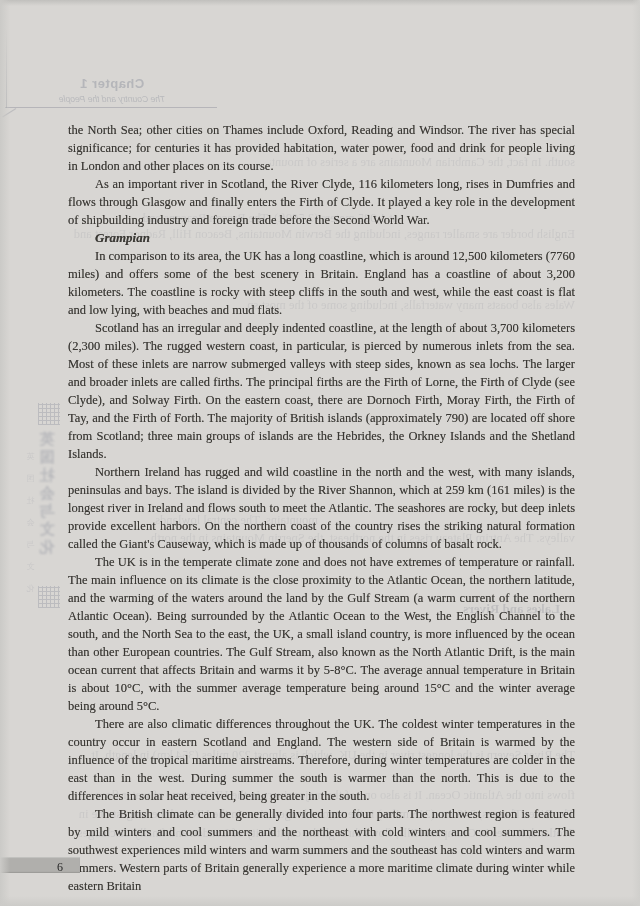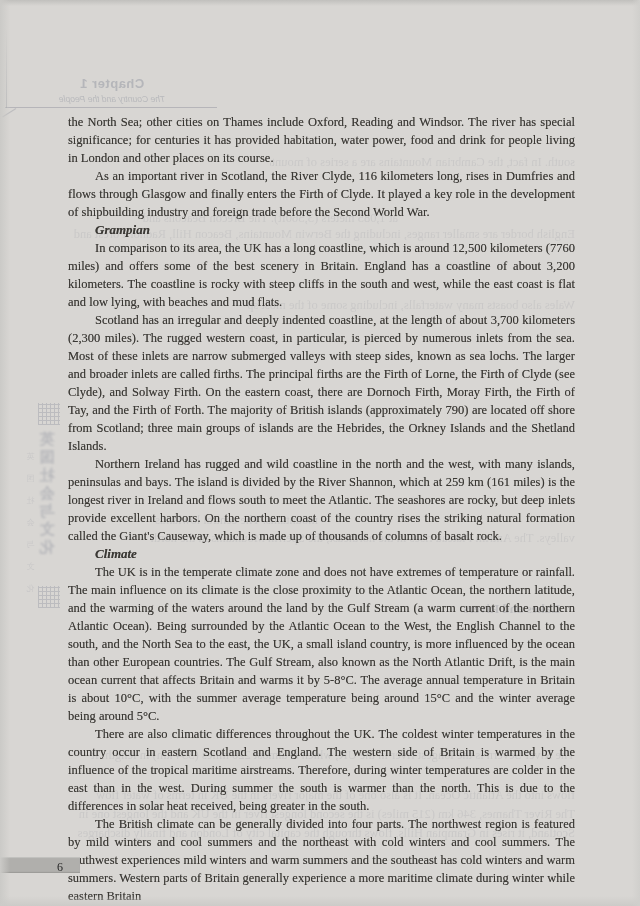--- a/index.html
+++ b/index.html
@@ -64,21 +64,21 @@
   .bleed-stamp{
     position:absolute;left:38px;width:22px;height:22px;opacity:.3;
     background:
       repeating-linear-gradient(0deg,#7d8292 0 1.5px,transparent 1.5px 4px),
       repeating-linear-gradient(90deg,#7d8292 0 1.5px,transparent 1.5px 4px);
     filter:blur(.5px);
   }
 
   
   .article{
-    position:absolute;left:68px;top:113px;width:507px;
+    position:absolute;left:68px;top:121px;width:507px;
     font-size:12.5px;line-height:18px;color:#3a3834;
     text-align:justify;
     text-shadow:0 0 .35px rgba(58,56,52,.55);
   }
   .article p{margin:0;}
   .article p.indent{text-indent:27px;}
   .article h3{
     margin:0;font-size:13px;line-height:18px;
     font-weight:bold;font-style:italic;text-indent:27px;text-align:left;
   }
@@ -142,21 +142,20 @@
       <div class="bleed-stamp" style="top: 586px;"></div>
     </div>
 
   <div class="article">
       <p>the North Sea; other cities on Thames include Oxford, Reading and Windsor. The river has special significance; for centuries it has provided habitation, water power, food and drink for people living in London and other places on its course.</p>
       <p class="indent">As an important river in Scotland, the River Clyde, 116 kilometers long, rises in Dumfries and flows through Glasgow and finally enters the Firth of Clyde. It played a key role in the development of shipbuilding industry and foreign trade before the Second World War.</p>
       <h3>Grampian</h3>
       <p class="indent">In comparison to its area, the UK has a long coastline, which is around 12,500 kilometers (7760 miles) and offers some of the best scenery in Britain. England has a coastline of about 3,200 kilometers. The coastline is rocky with steep cliffs in the south and west, while the east coast is flat and low lying, with beaches and mud flats.</p>
       <p class="indent">Scotland has an irregular and deeply indented coastline, at the length of about 3,700 kilometers (2,300 miles). The rugged western coast, in particular, is pierced by numerous inlets from the sea. Most of these inlets are narrow submerged valleys with steep sides, known as sea lochs. The larger and broader inlets are called firths. The principal firths are the Firth of Lorne, the Firth of Clyde (see Clyde), and Solway Firth. On the eastern coast, there are Dornoch Firth, Moray Firth, the Firth of Tay, and the Firth of Forth. The majority of British islands (approximately 790) are located off shore from Scotland; three main groups of islands are the Hebrides, the Orkney Islands and the Shetland Islands.</p>
       <p class="indent">Northern Ireland has rugged and wild coastline in the north and the west, with many islands, peninsulas and bays. The island is divided by the River Shannon, which at 259 km (161 miles) is the longest river in Ireland and flows south to meet the Atlantic. The seashores are rocky, but deep inlets provide excellent harbors. On the northern coast of the country rises the striking natural formation called the Giant's Causeway, which is made up of thousands of columns of basalt rock.</p>
-      <h3>Climate</h3>
       <p class="indent">The UK is in the temperate climate zone and does not have extremes of temperature or rainfall. The main influence on its climate is the close proximity to the Atlantic Ocean, the northern latitude, and the warming of the waters around the land by the Gulf Stream (a warm current of the northern Atlantic Ocean). Being surrounded by the Atlantic Ocean to the West, the English Channel to the south, and the North Sea to the east, the UK, a small island country, is more influenced by the ocean than other European countries. The Gulf Stream, also known as the North Atlantic Drift, is the main ocean current that affects Britain and warms it by 5-8°C. The average annual temperature in Britain is about 10°C, with the summer average temperature being around 15°C and the winter average being around 5°C.</p>
       <p class="indent">There are also climatic differences throughout the UK. The coldest winter temperatures in the country occur in eastern Scotland and England. The western side of Britain is warmed by the influence of the tropical maritime airstreams. Therefore, during winter temperatures are colder in the east than in the west. During summer the south is warmer than the north. This is due to the differences in solar heat received, being greater in the south.</p>
       <p class="indent">The British climate can be generally divided into four parts. The northwest region is featured by mild winters and cool summers and the northeast with cold winters and cool summers. The southwest experiences mild winters and warm summers and the southeast has cold winters and warm summers. Western parts of Britain generally experience a more maritime climate during winter while eastern Britain</p>
     </div>
 
   <div class="folio-bar">
     <span class="num">6</span>
   </div>
 
   <div class="edge-top"></div>

